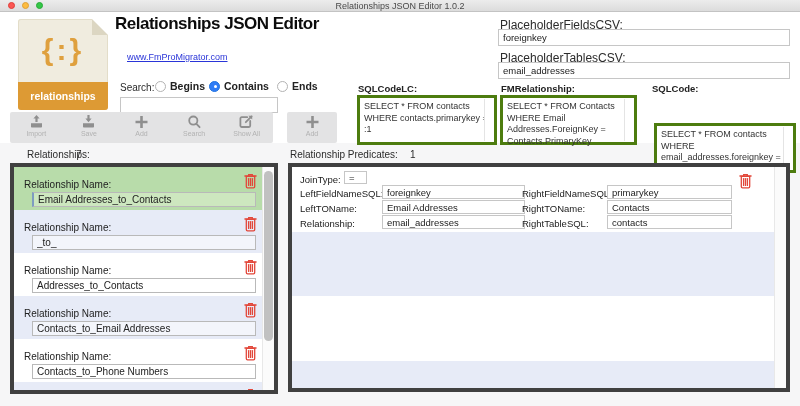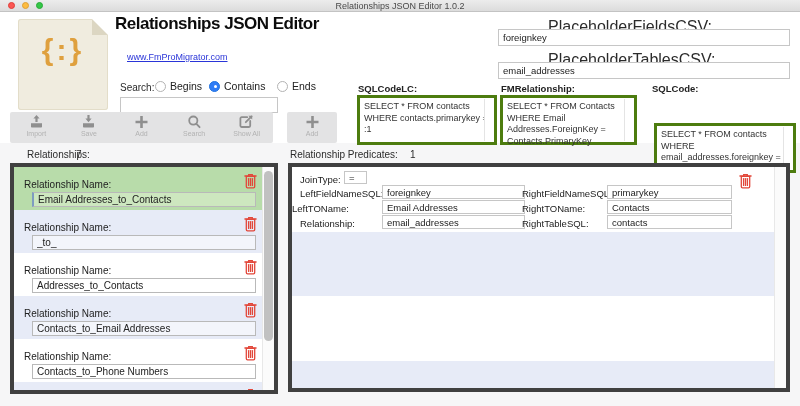--- a/index.html
+++ b/index.html
@@ -35,35 +35,35 @@
      color:#0c0c0c; letter-spacing:-0.5px; white-space:nowrap; }
   #app-link { left:127px; top:52px; font-size:9px; color:#2a35d8; text-decoration:underline; }
 
   
   .lbl { font-size:10px; color:#2b2b2b; white-space:nowrap; }
   .radio-circle { display:inline-block; width:11px; height:11px; border-radius:50%;
      background:#fff; border:1px solid #b3b3b3; vertical-align:-2px; position:relative; }
   .radio-circle.on { background:#2f7cf6; border-color:#2173e0; }
   .radio-circle.on::after { content:""; position:absolute; left:3.5px; top:3.5px;
      width:3px; height:3px; border-radius:50%; background:#fff; }
-  .radio-item { display:inline-flex; align-items:center; gap:4px; font-size:10.5px; color:#222; }
+  .radio-item { display:inline-flex; align-items:center; gap:4px; font-size:10.5px; color:#222;font-weight:bold; }
   #search-input { left:120px; top:97px; width:158px; height:16px; border:1px solid #c6c6c6;
      background:#fff; font-size:10px; padding:0 4px; }
 
   
   .toolbar { background:#e3e3e4; border-radius:2px; display:flex; }
   .tbtn { flex:1; display:flex; flex-direction:column; align-items:center; justify-content:flex-start;
      padding-top:3px; cursor:default; }
   .tbtn svg { display:block; }
   .tbtn .tlabel { font-size:7px; color:#b2b2b2; margin-top:1px; white-space:nowrap; }
   .gicon { stroke:#8f8f8f; fill:none; stroke-width:1.8; stroke-linecap:round; stroke-linejoin:round; }
   .gfill { fill:#8f8f8f; stroke:none; }
 
   
-  .field-label { font-size:16px; color:#2b2b2b; white-space:nowrap;margin-left:48px; }
+  .field-label { font-size:12px; color:#2b2b2b; white-space:nowrap; }
   .txtin { border:1px solid #c6c6c6; background:#fff; font-size:9.5px; color:#222;
      padding:0 4px; font-family:"Liberation Sans",sans-serif; }
   .sqlbox { background:#fff; border:3px solid #4d7c0f; font-size:9px; color:#333;
      line-height:11.5px; padding:3px 4px; }
   .sqlgutter { position:absolute; top:1px; right:1px; bottom:1px; width:9px;
      background:#fff; border-left:1px solid #e4e4e4; }
   .bold-lbl { font-weight:bold; font-size:9.5px; color:#222; white-space:nowrap; }
 
   
   .panel { border:4px solid #404040; background:#fff; overflow:hidden; }
@@ -103,20 +103,21 @@
     <span class="tl abs" style="left:36px; background:#34c748; border:0.5px solid #27aa35;"></span>
     <div id="titlebar-text" class="abs">Relationships JSON Editor 1.0.2</div>
   </div>
 
   <div id="lower-bg" class="abs"></div>
 
   <div id="doc-icon" class="abs">
     <div id="doc-body" class="abs"></div>
     <div id="doc-fold" class="abs"></div>
     <div id="doc-glyph" class="abs">{:}</div>
+    <div id="doc-banner" class="abs">relationships</div>
   </div>
 
   <div id="app-title" class="abs">Relationships JSON Editor</div>
   <a id="app-link" class="abs" href="#">www.FmProMigrator.com</a>
 
   <div class="abs lbl" style="left:120px; top:82px;">Search:</div>
   <div class="abs radio-item" style="left:155px; top:80px;">
     <span class="radio-circle"></span>
     <span>Begins</span>
   </div>
@@ -309,21 +310,21 @@
           <line x1="5.1" y1="5.6" x2="5.1" y2="12.4"></line>
             <line x1="7" y1="5.6" x2="7" y2="12.4"></line>
             <line x1="8.9" y1="5.6" x2="8.9" y2="12.4"></line>
         </g>
       </svg>
       <div class="pl" style="left:8px; top:7px;">JoinType:</div>
       <input class="txtin" style="position: absolute; left: 52px; top: 4px; width: 23px; height: 13px;" value="=">
 
       <div class="pl" style="left:8px; top:21px;">LeftFieldNameSQL:</div>
       <input class="txtin" style="position: absolute; left: 90px; top: 18px; width: 143px; height: 14px;" value="foreignkey">
-      <div class="pl" style="left:0; top:36px;">LeftTOName:</div>
+      <div class="pl" style="left:8px; top:36px;">LeftTOName:</div>
       <input class="txtin" style="position: absolute; left: 90px; top: 33px; width: 143px; height: 14px;" value="Email Addresses">
       <div class="pl" style="left:8px; top:51px;">Relationship:</div>
       <input class="txtin" style="position: absolute; left: 90px; top: 48px; width: 143px; height: 14px;" value="email_addresses">
 
       <div class="pl" style="left:230px; top:21px;">RightFieldNameSQL:</div>
       <input class="txtin" style="position: absolute; left: 315px; top: 18px; width: 125px; height: 14px;" value="primarykey">
       <div class="pl" style="left:230px; top:36px;">RightTOName:</div>
       <input class="txtin" style="position: absolute; left: 315px; top: 33px; width: 125px; height: 14px;" value="Contacts">
       <div class="pl" style="left:230px; top:51px;">RightTableSQL:</div>
       <input class="txtin" style="position: absolute; left: 315px; top: 48px; width: 125px; height: 14px;" value="contacts">

